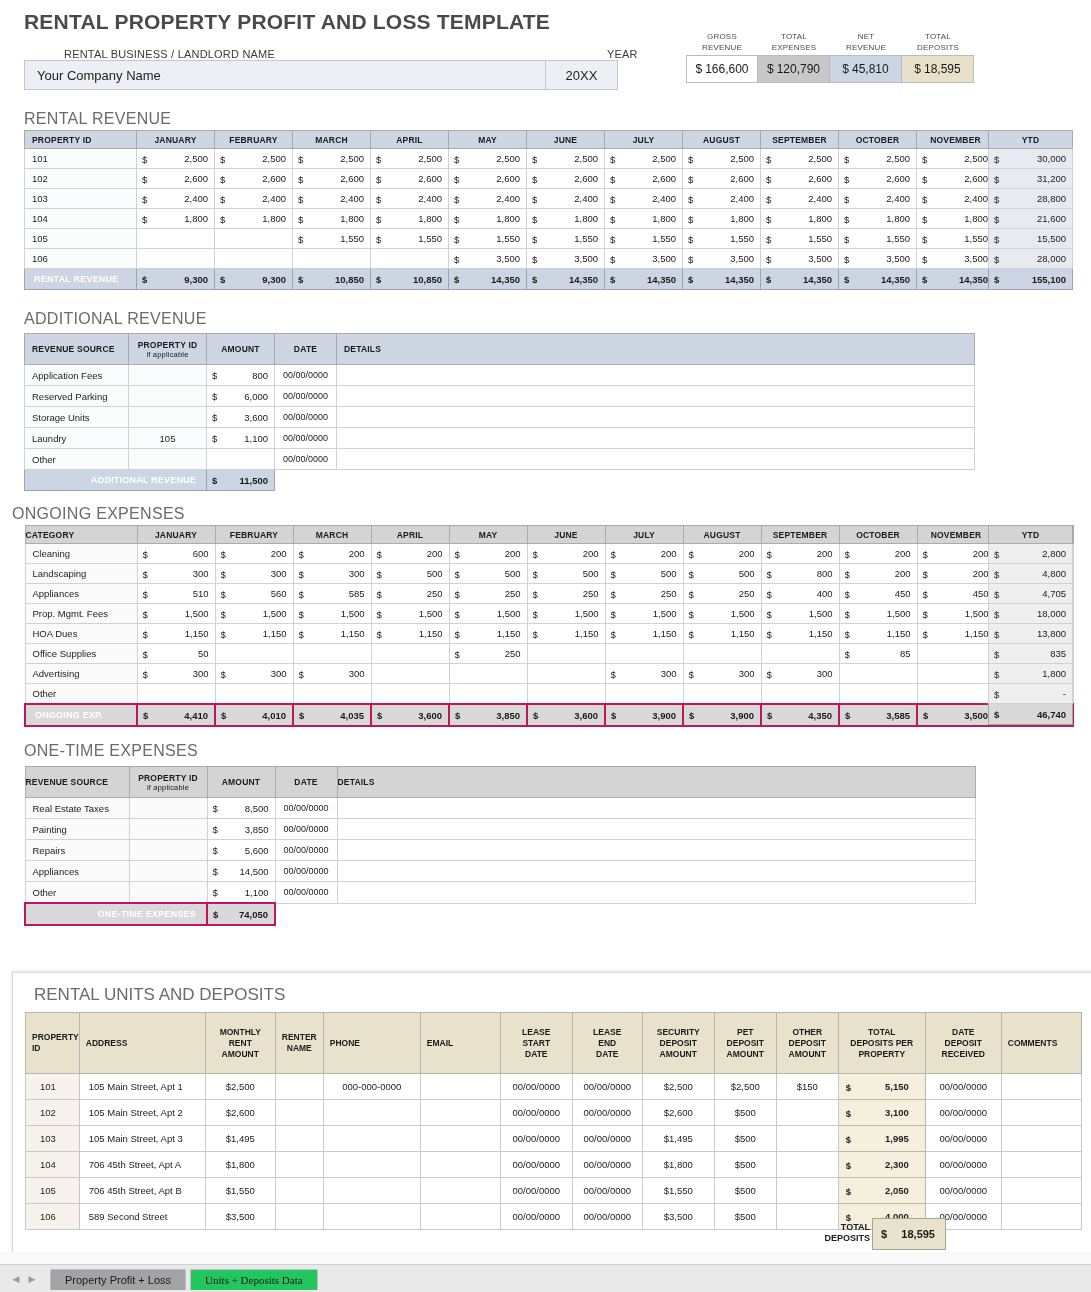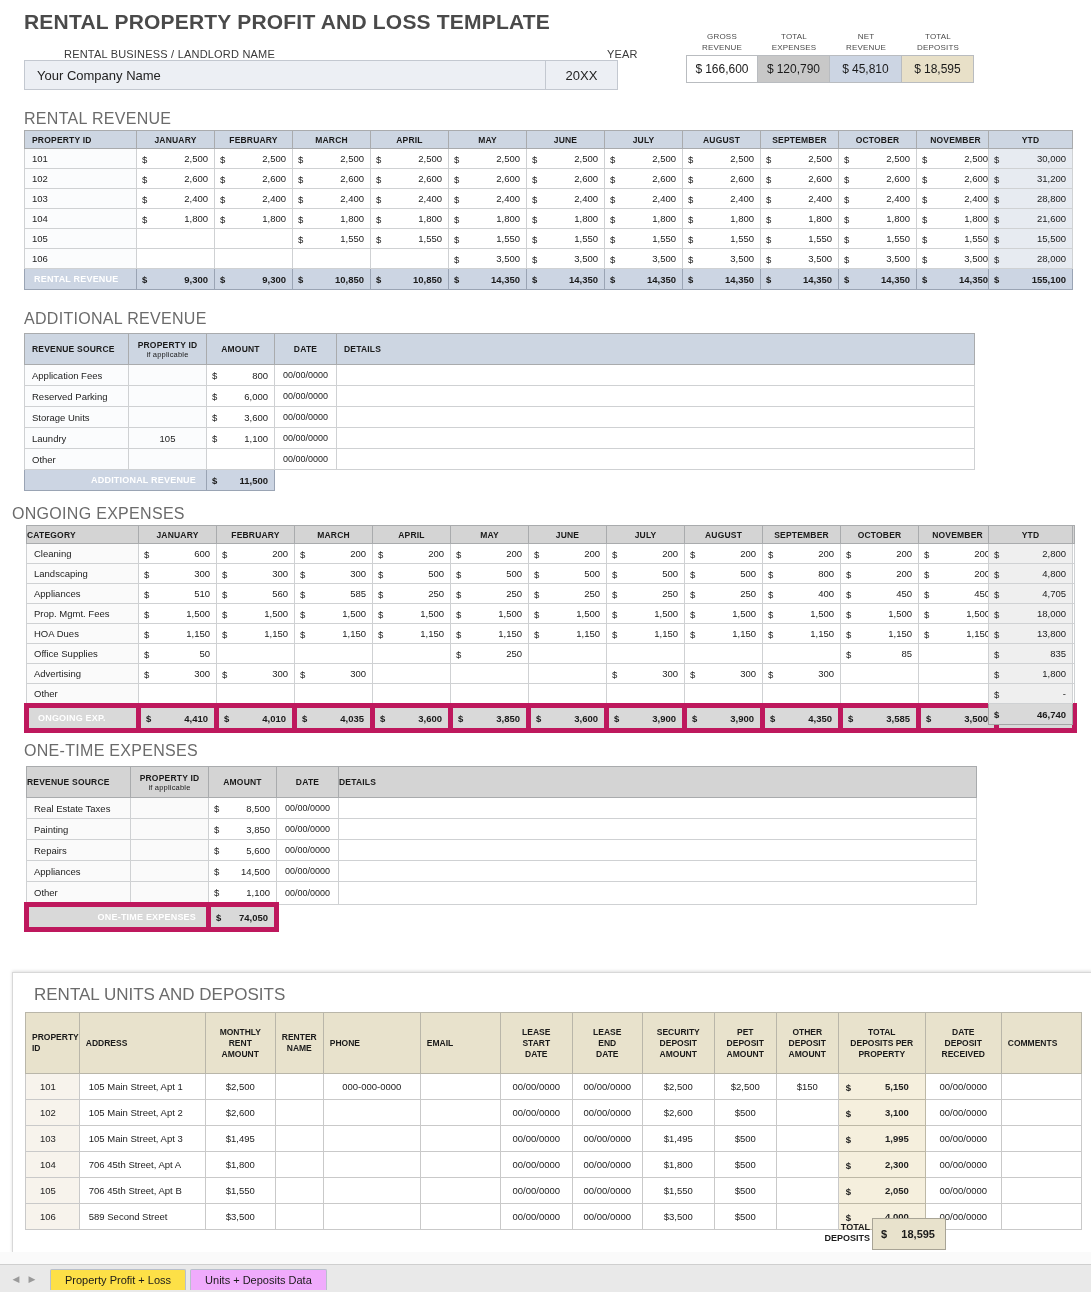--- a/index.html
+++ b/index.html
@@ -95,21 +95,21 @@
   }
   .ytd-rev th{background:#cdd6e2;}
   .ytd-rev td{background:#e7ebf1;}
   .ytd-rev .totrow td{background:#ccd5e3;border:1px solid #9aa4b4;font-weight:bold;}
 
   
   .exp th{background:#d4d4d4;}
   .exp .hleft{text-align:left;}
   .exp td{background:#ffffff;}
   .exp .rowlbl{background:#fafafa;}
-  .exp .totrow td{background:#d9d9d9;border:5px solid #be185d;font-weight:bold;height:20px;}
+  .exp .totrow td{background:#d9d9d9;border:2px solid #be185d;font-weight:bold;height:20px;}
   .exp .totlbl{
     background:#575757;color:#ffffff;font-weight:bold;font-size:9px;
     text-align:left;padding-left:9px;letter-spacing:.2px;
     border:1px solid #575757;
   }
   .ytd-exp th{background:#d4d4d4;}
   .ytd-exp td{background:#efefef;}
   .ytd-exp .totrow td{background:#d9d9d9;border:1px solid #a5a5a5;font-weight:bold;}
 
   .sub{display:block;font-weight:normal;font-size:7.5px;}
@@ -166,22 +166,22 @@
   .navarrows{display:flex;align-items:center;margin-left:8px;margin-right:10px;}
   .navarrows .ar{
     width:16px;height:16px;display:flex;align-items:center;justify-content:center;
     color:#9a9a9a;font-size:9px;
   }
   .tab{
     height:20px;line-height:20px;padding:0 14px;font-size:11px;color:#1a1a1a;
     margin-right:4px;border:1px solid #b9c0cc;border-bottom:none;
     border-radius:2px 2px 0 0;
   }
-  .tab.active{background:#fde047;font-weight:normal;}
-  .tab.inactive{background:#f0abfc;}
+  .tab.active{background:#a3a3a3;font-weight:normal;}
+  .tab.inactive{background:#22c55e;font-family:Liberation Serif, serif;}
   .bottom-white{
     position:absolute;left:0;top:1252px;width:1091px;height:12px;background:#fafafa;
   }
 </style>
 </head>
 <body>
 
 <div class="page">
 
   <div class="title">RENTAL PROPERTY PROFIT AND LOSS TEMPLATE</div>

